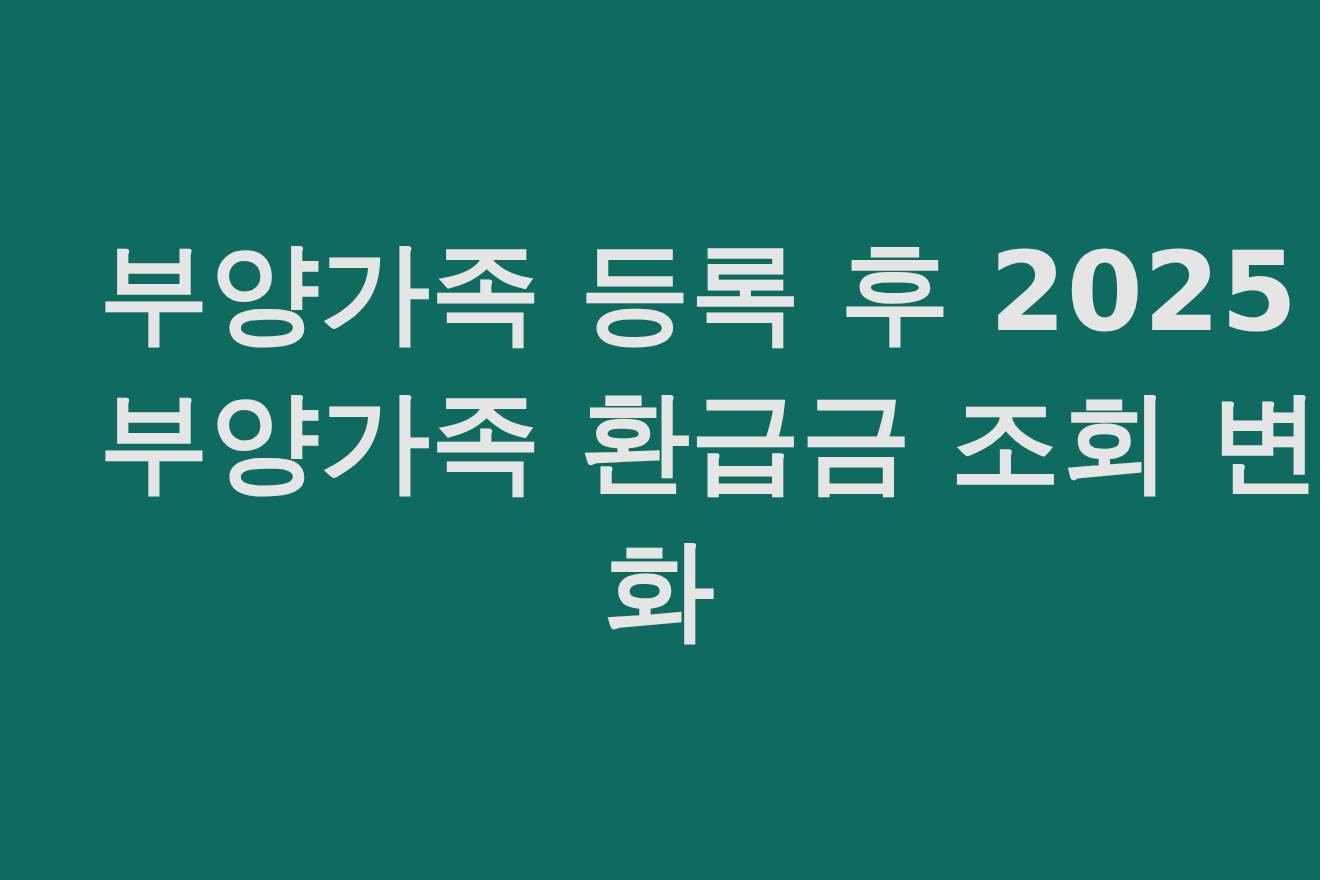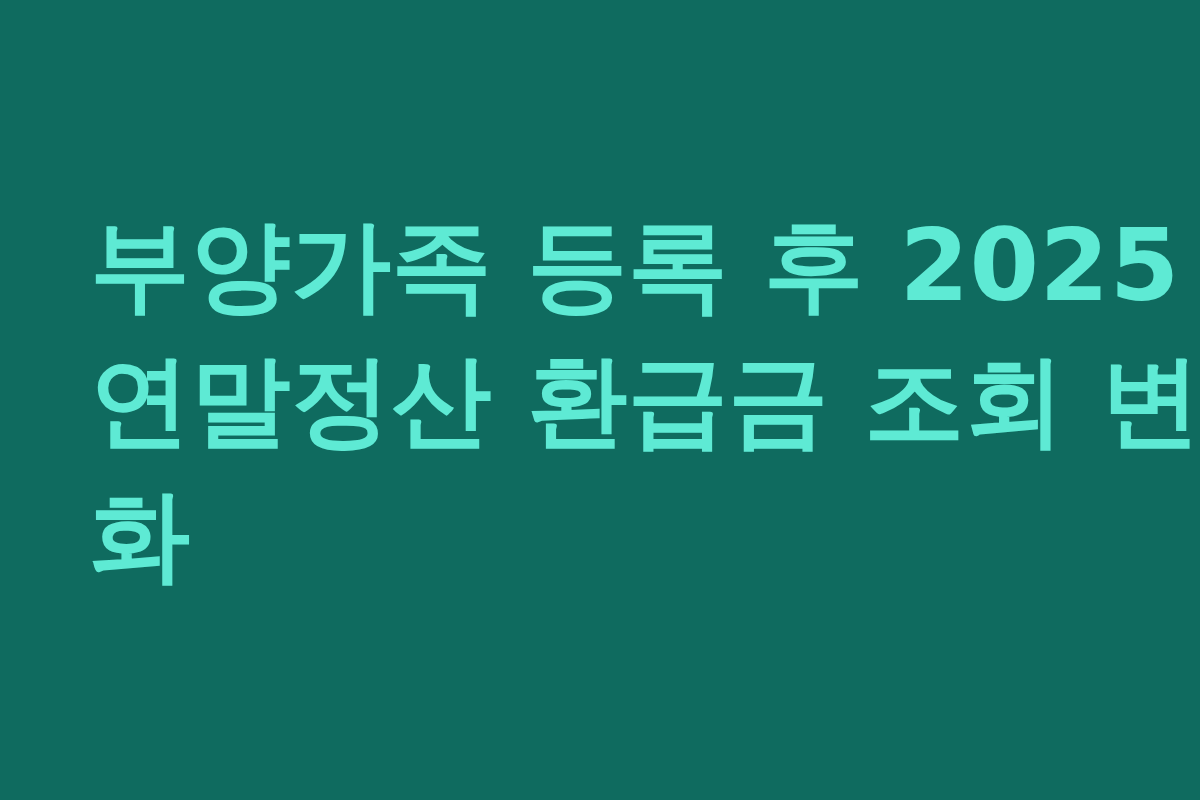--- a/index.html
+++ b/index.html
@@ -53,20 +53,20 @@
     white-space: nowrap;
   }
 </style>
 </head>
 <body>
 
 <div id="thumbnail-card" style="background: rgb(15, 107, 95); width: 1200px; height: 800px;">
 
   <div id="title-block">
 
-    <h1 id="headline" style="color: #5eead4; font-size: 100px; line-height: 135px; text-align: left;">
+    <h1 id="headline" style="color: #e5e5e5; font-size: 100px; line-height: 135px; text-align: center;">
       <span class="headline-line">부양가족 등록 후 2025</span>
-      <span class="headline-line">연말정산 환급금 조회 변</span>
+      <span class="headline-line">부양가족 환급금 조회 변</span>
       <span class="headline-line">화</span>
     </h1>
 
   </div>
 </div>
 
 </body></html>

